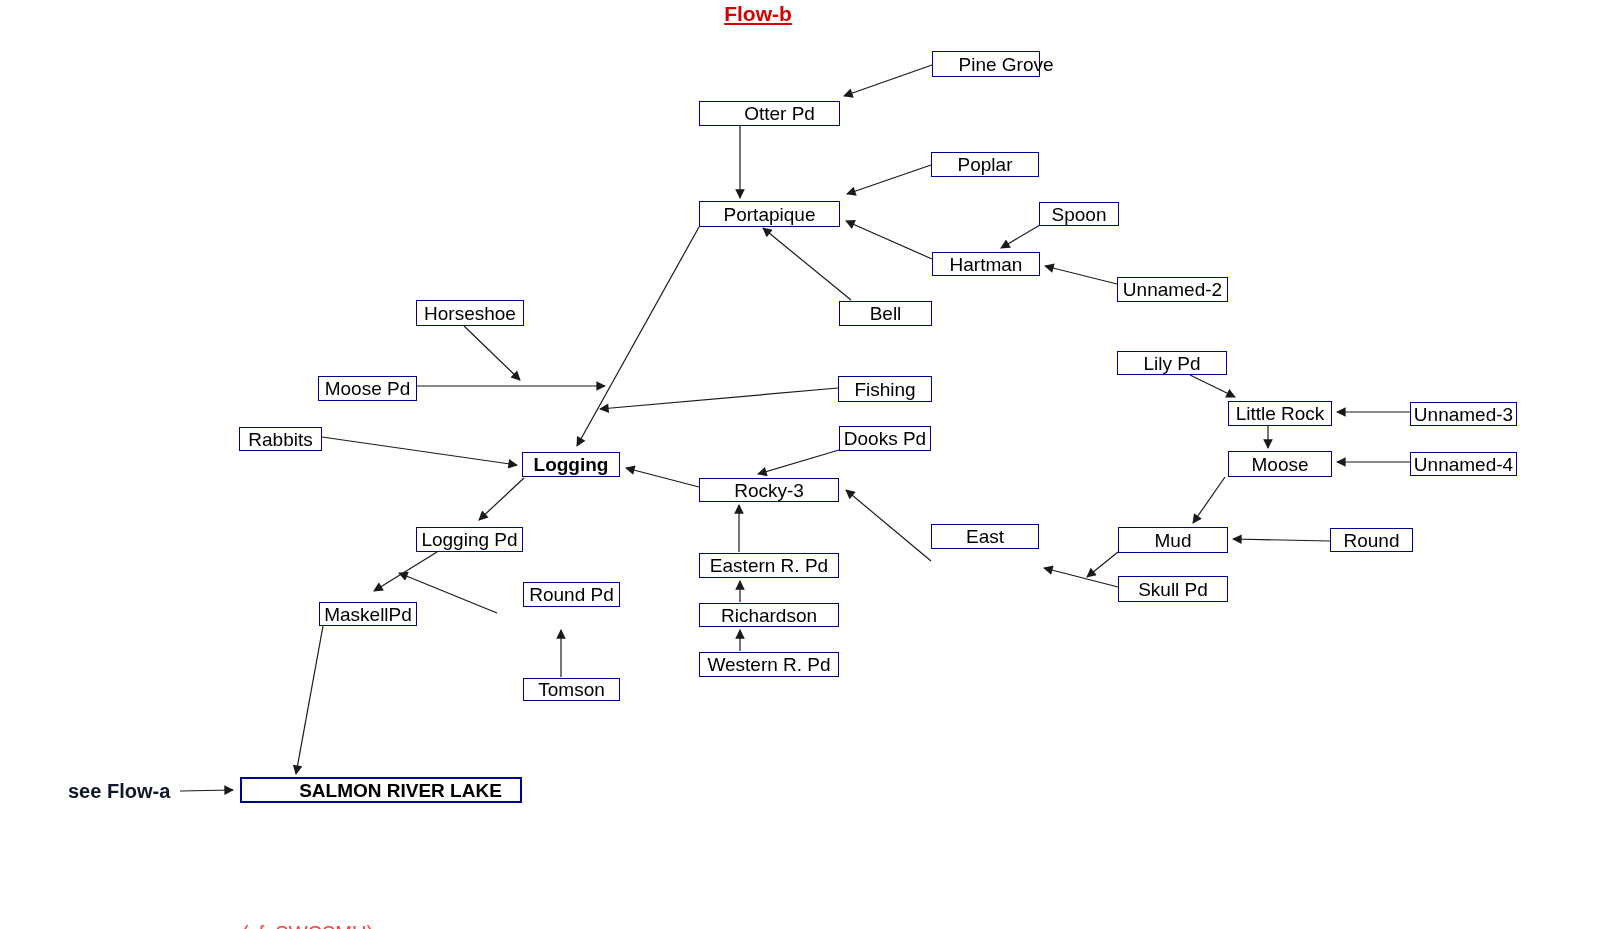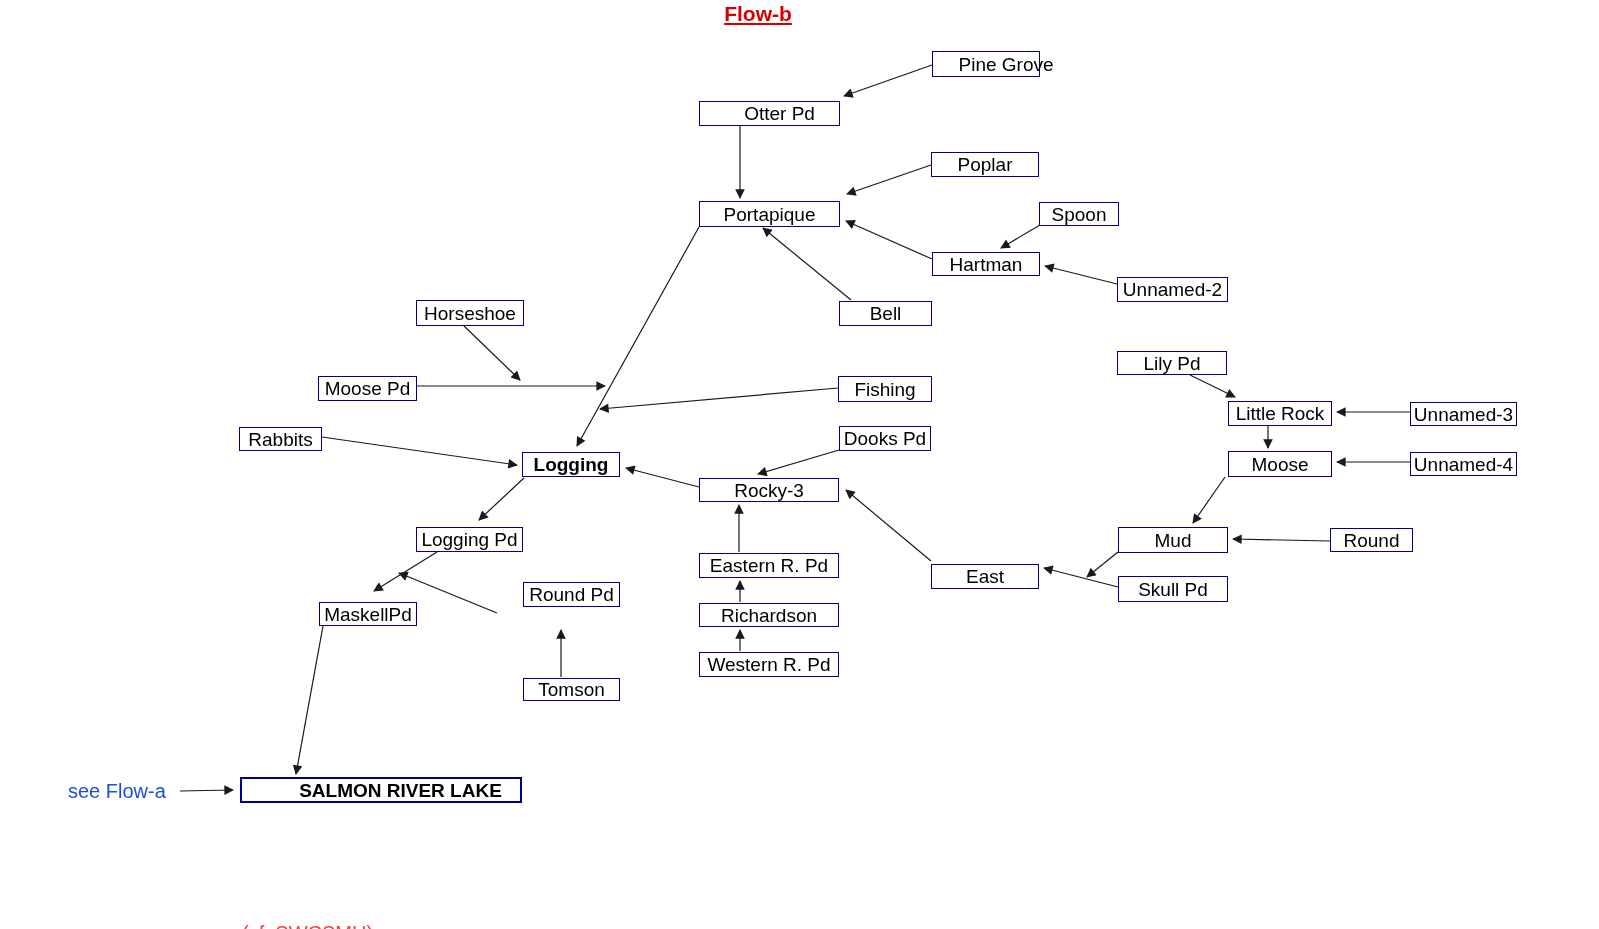--- a/index.html
+++ b/index.html
@@ -6,21 +6,21 @@
   .canvas{position:relative;width:1599px;height:929px;background:#ffffff;overflow:hidden;
           font-family:"Liberation Sans",sans-serif;}
   .edges{position:absolute;left:0;top:0;width:1599px;height:929px;}
   .node{position:absolute;box-sizing:border-box;border:1.5px solid #000090;background:#ffffff;
         display:flex;align-items:center;justify-content:center;
         font-size:19px;color:#000000;white-space:nowrap;line-height:1;}
   .node.bold{font-weight:bold;}
   .node.emph{border-width:2px;padding-left:39px;}
   .title{position:absolute;left:758px;top:2px;transform:translateX(-50%);
          font-size:21px;font-weight:bold;color:#d60000;text-decoration:underline;}
-  .seeflow{position:absolute;left:68px;top:780px;font-size:20px;font-weight:normal;color:#1d4ed8;}
+  .seeflow{position:absolute;left:68px;top:780px;font-size:20px;font-weight:bold;color:#0f172a;}
   .footer{position:absolute;left:242px;top:892px;font-size:20px;color:#ef4444;line-height:26px;margin-top:28px;}
 </style>
 </head>
 <body>
 
 <div class="canvas">
 
   <svg class="edges" width="1599" height="929" viewBox="0 0 1599 929" xmlns="http://www.w3.org/2000/svg">
     <defs>
       <marker id="arrow" viewBox="0 0 10 10" refX="9" refY="5" markerWidth="10" markerHeight="8" orient="auto">
@@ -83,21 +83,21 @@
       <div class="node" style="left: 239px; top: 427px; width: 83px; height: 24px;">Rabbits</div>
       <div class="node" style="left: 839px; top: 426px; width: 92px; height: 25px;">Dooks Pd</div>
       <div class="node bold" style="left: 522px; top: 452px; width: 98px; height: 25px;">Logging</div>
       <div class="node" style="left: 1228px; top: 451px; width: 104px; height: 26px;">Moose</div>
       <div class="node" style="left: 1410px; top: 452px; width: 107px; height: 24px;">Unnamed-4</div>
       <div class="node" style="left: 699px; top: 478px; width: 140px; height: 24px;">Rocky-3</div>
       <div class="node" style="left: 1118px; top: 527px; width: 110px; height: 26px;">Mud</div>
       <div class="node" style="left: 1330px; top: 528px; width: 83px; height: 24px;">Round</div>
       <div class="node" style="left: 416px; top: 527px; width: 107px; height: 25px;">Logging Pd</div>
       <div class="node" style="left: 699px; top: 553px; width: 140px; height: 25px;">Eastern R. Pd</div>
-      <div class="node" style="left: 931px; top: 564px; width: 108px; height: 25px;">East</div>
+      <div class="node" style="left: 931px; top: 524px; width: 108px; height: 25px;">East</div>
       <div class="node" style="left: 1118px; top: 576px; width: 110px; height: 26px;">Skull Pd</div>
       <div class="node" style="left: 319px; top: 602px; width: 98px; height: 24px;">MaskellPd</div>
       <div class="node" style="left: 523px; top: 582px; width: 97px; height: 25px;">Round Pd</div>
       <div class="node" style="left: 699px; top: 603px; width: 140px; height: 24px;">Richardson</div>
       <div class="node" style="left: 699px; top: 652px; width: 140px; height: 25px;">Western R. Pd</div>
       <div class="node" style="left: 523px; top: 678px; width: 97px; height: 23px;">Tomson</div>
       <div class="node bold emph" style="left: 240px; top: 777px; width: 282px; height: 26px;">SALMON RIVER LAKE</div>
     </div>
 
   <div class="seeflow">see Flow-a</div>

